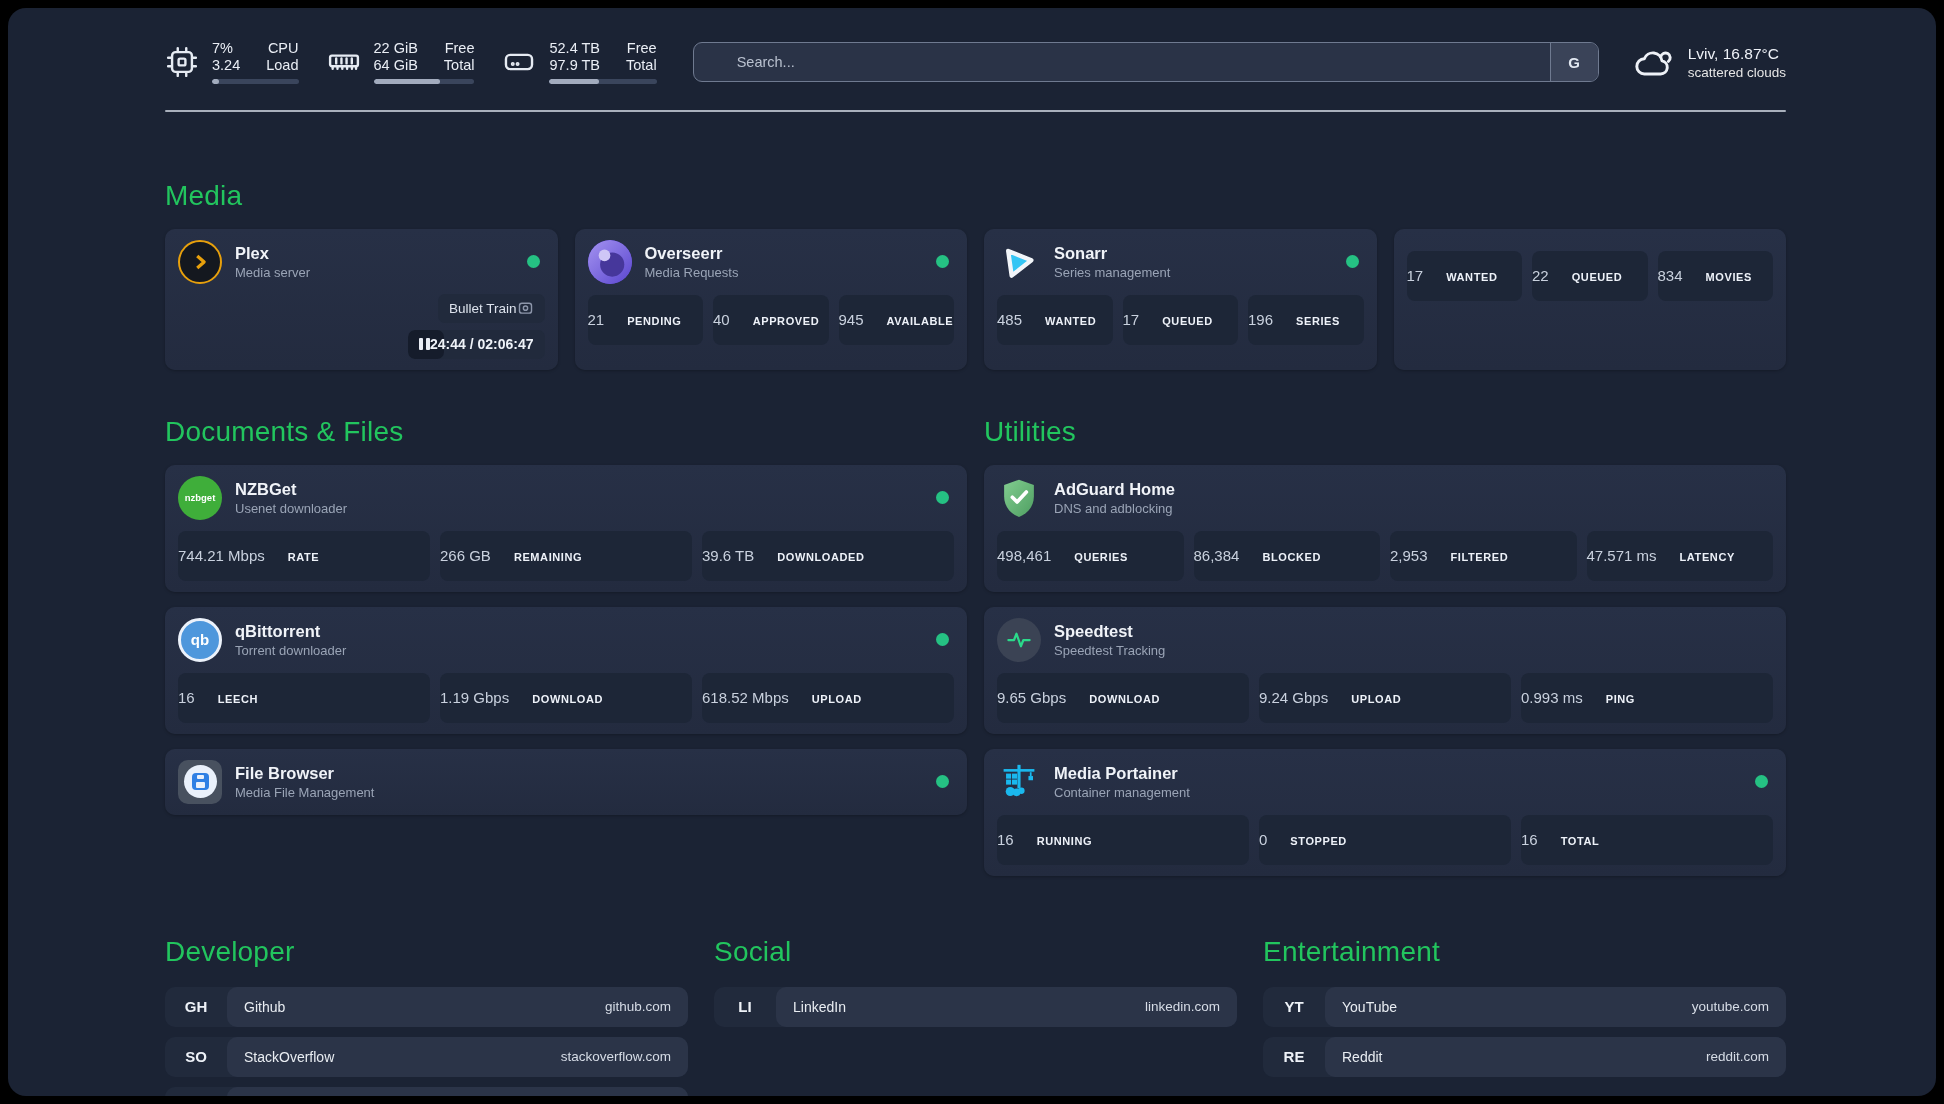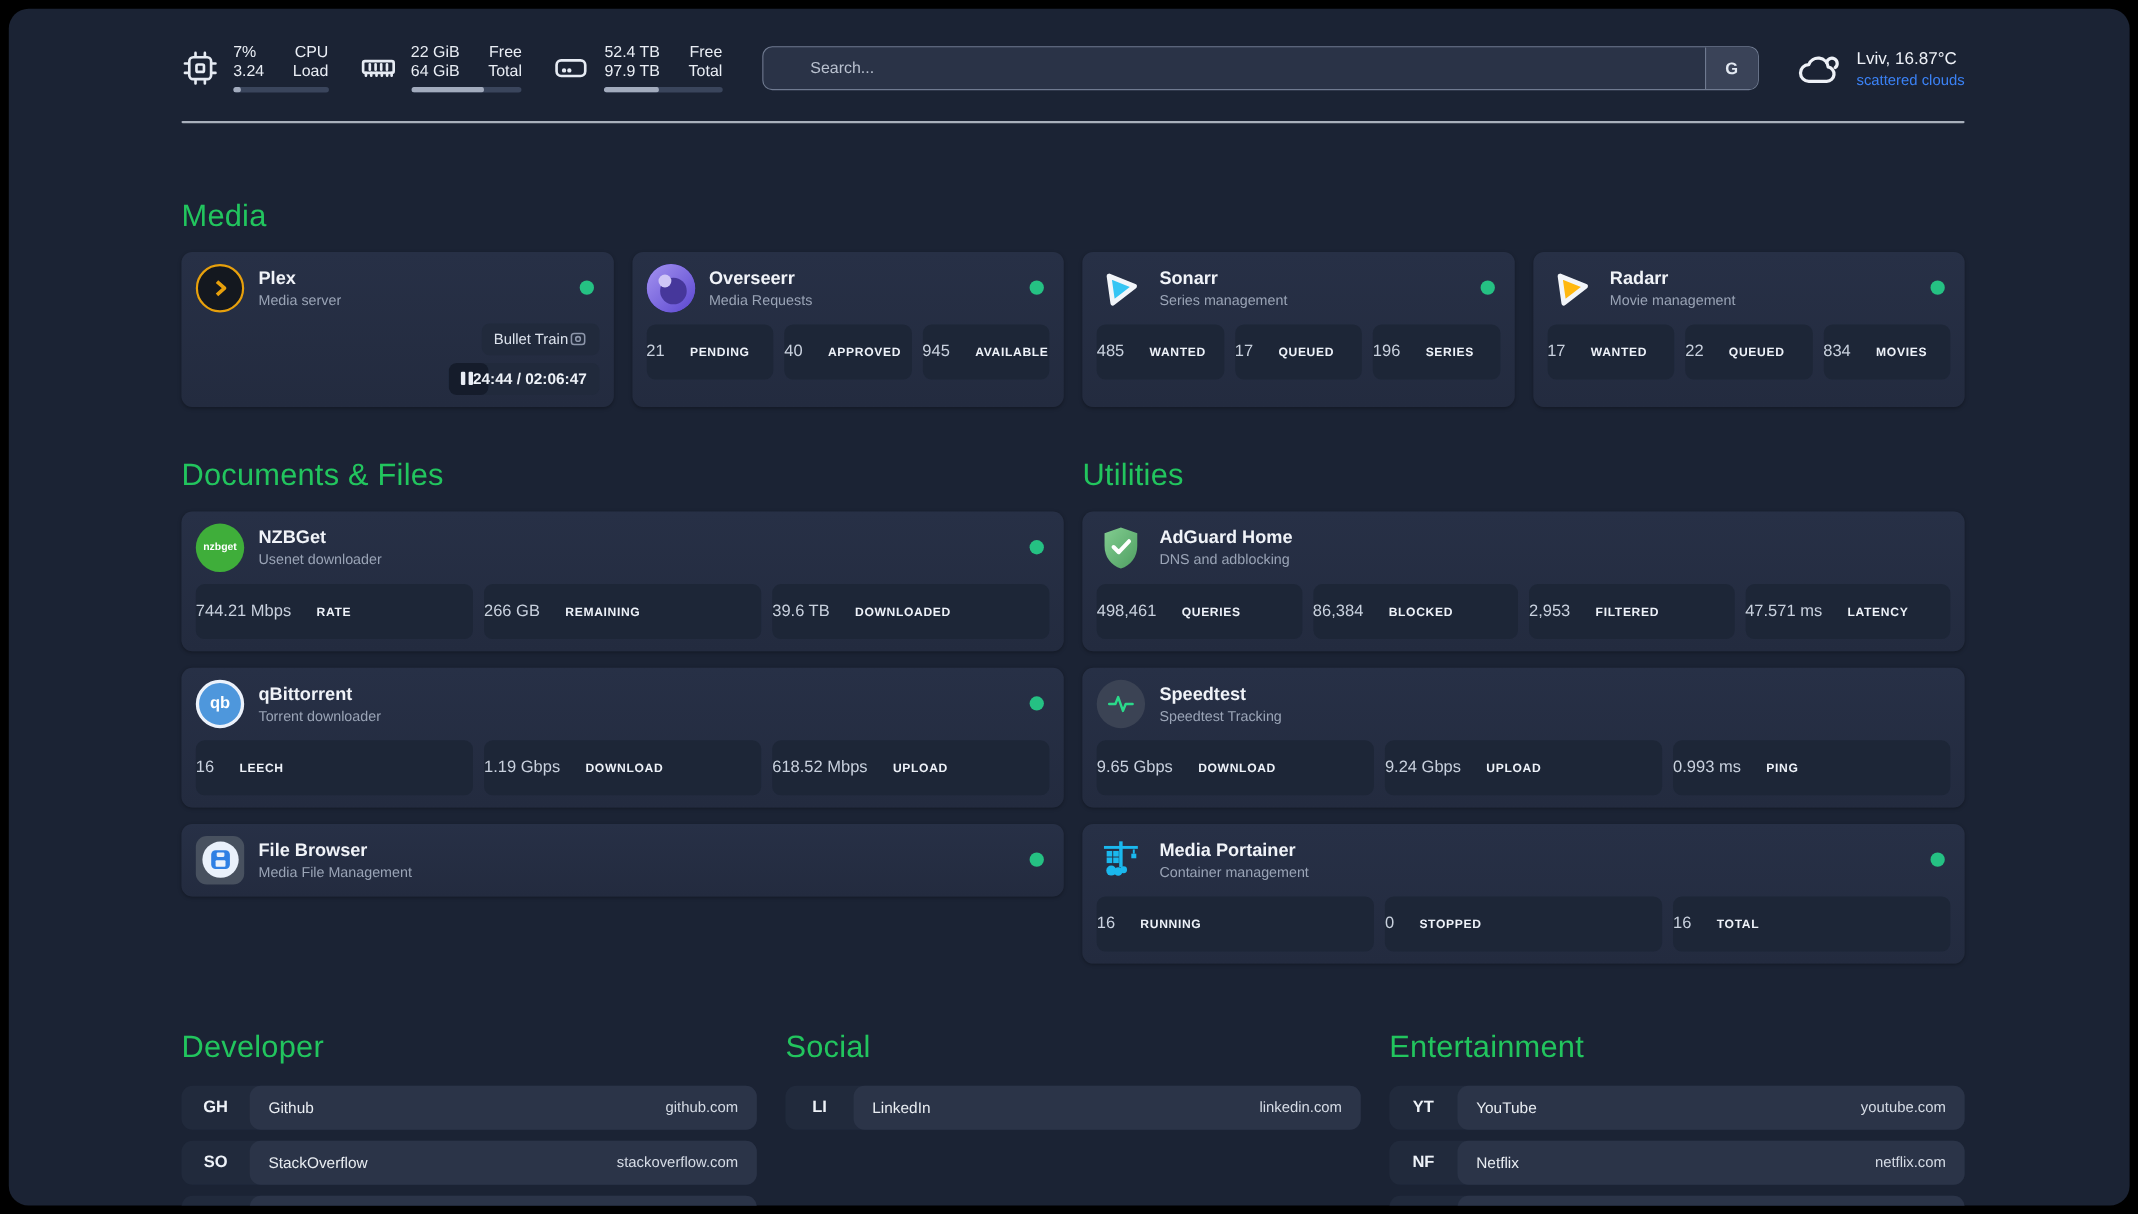--- a/index.html
+++ b/index.html
@@ -26,21 +26,21 @@
   .searchbar input { flex:1; background:transparent; border:none; outline:none;
                      padding:0 16px; font-size:14.5px; color:#e8ecf4; font-family:inherit; }
   .searchbar input::placeholder { color:#b9c1cf; }
   .search-provider { width:48px; border-left:1.5px solid #6f7a90; background:#3a4358;
                      display:flex; align-items:center; justify-content:center;
                      font-size:15px; font-weight:700; color:#e3e9f2; cursor:pointer; }
 
   .weather { display:flex; align-items:center; gap:13px; }
   .weather-icon { width:44px; height:44px; color:#eef1f7; }
   .w-line1 { font-size:15.5px; color:#eef1f7; font-weight:500; }
-  .w-line2 { font-size:13.5px; color:#3b82f6; margin-top:2px; }
+  .w-line2 { font-size:13.5px; color:#e5e5e5; margin-top:2px; }
 
   .divider { margin-top:20px; height:1.5px; background:#c2c9d5; opacity:.85; border-radius:1px; }
 
   
   h2.section-title { font-size:28px; font-weight:500; color:#22c55e; letter-spacing:.2px; }
   .media-section { margin-top:68px; }
   .media-section h2 { margin-bottom:17px; }
   .grid4 { display:grid; grid-template-columns:repeat(4,1fr); gap:17px; }
 
   .card { background:linear-gradient(180deg,#273046 0%,#232b3f 100%);
@@ -286,32 +286,20 @@
                 <span class="stat-label">QUEUED</span>
               </div>
           <div class="stat-tile">
                 <span class="stat-value">196</span>
                 <span class="stat-label">SERIES</span>
               </div>
         </div>
       </article>
 
       <article class="card">
-        <div class="app-head">
-          <span class="app-icon radarr-icon">
-            <svg width="40" height="40" viewBox="0 0 24 24">
-                  <polygon points="6.5,4.5 19.5,12 6.5,19.5" fill="#ffb810" stroke="#f2f5f9" stroke-width="2.6" stroke-linejoin="round" transform="rotate(-8 12 12)"></polygon>
-                </svg>
-          </span>
-          <div class="app-meta">
-            <div class="app-name">Radarr</div>
-            <div class="app-desc">Movie management</div>
-          </div>
-          <span class="status-dot"></span>
-        </div>
         <div class="stats-row">
           <div class="stat-tile">
                 <span class="stat-value">17</span>
                 <span class="stat-label">WANTED</span>
               </div>
           <div class="stat-tile">
                 <span class="stat-value">22</span>
                 <span class="stat-label">QUEUED</span>
               </div>
           <div class="stat-tile">
@@ -555,27 +543,20 @@
       <h2 class="section-title">Entertainment</h2>
       <div class="bm-stack">
         <div class="bookmark">
           <span class="bm-abbr">YT</span>
           <span class="bm-pill">
                 <span class="bm-name">YouTube</span>
                 <span class="bm-url">youtube.com</span>
               </span>
         </div>
         <div class="bookmark">
-          <span class="bm-abbr">NF</span>
-          <span class="bm-pill">
-                <span class="bm-name">Netflix</span>
-                <span class="bm-url">netflix.com</span>
-              </span>
-        </div>
-        <div class="bookmark">
           <span class="bm-abbr">RE</span>
           <span class="bm-pill">
                 <span class="bm-name">Reddit</span>
                 <span class="bm-url">reddit.com</span>
               </span>
         </div>
       </div>
     </section>
   </div>
 

